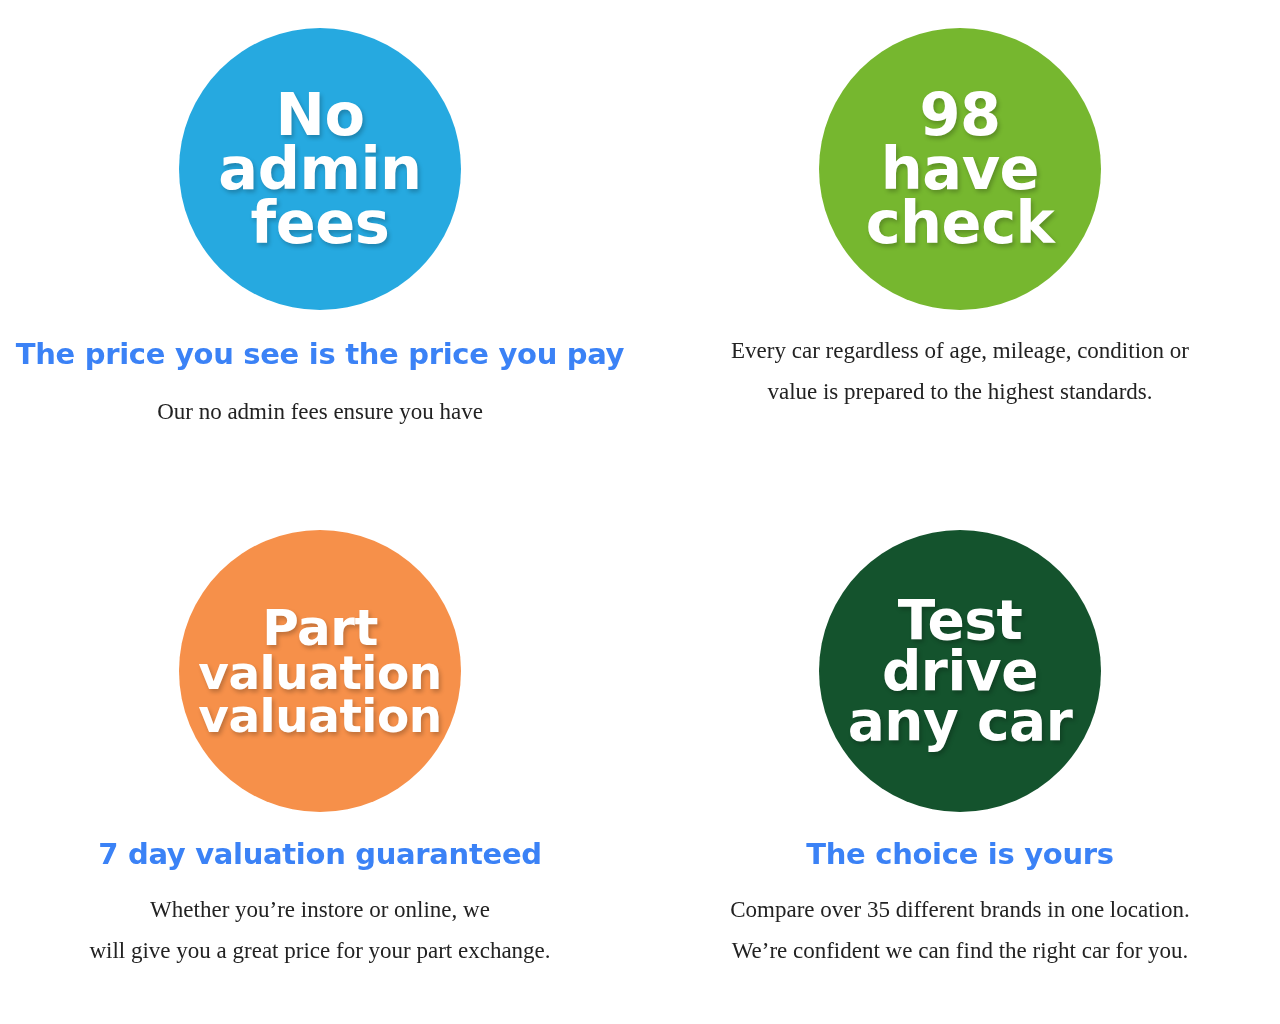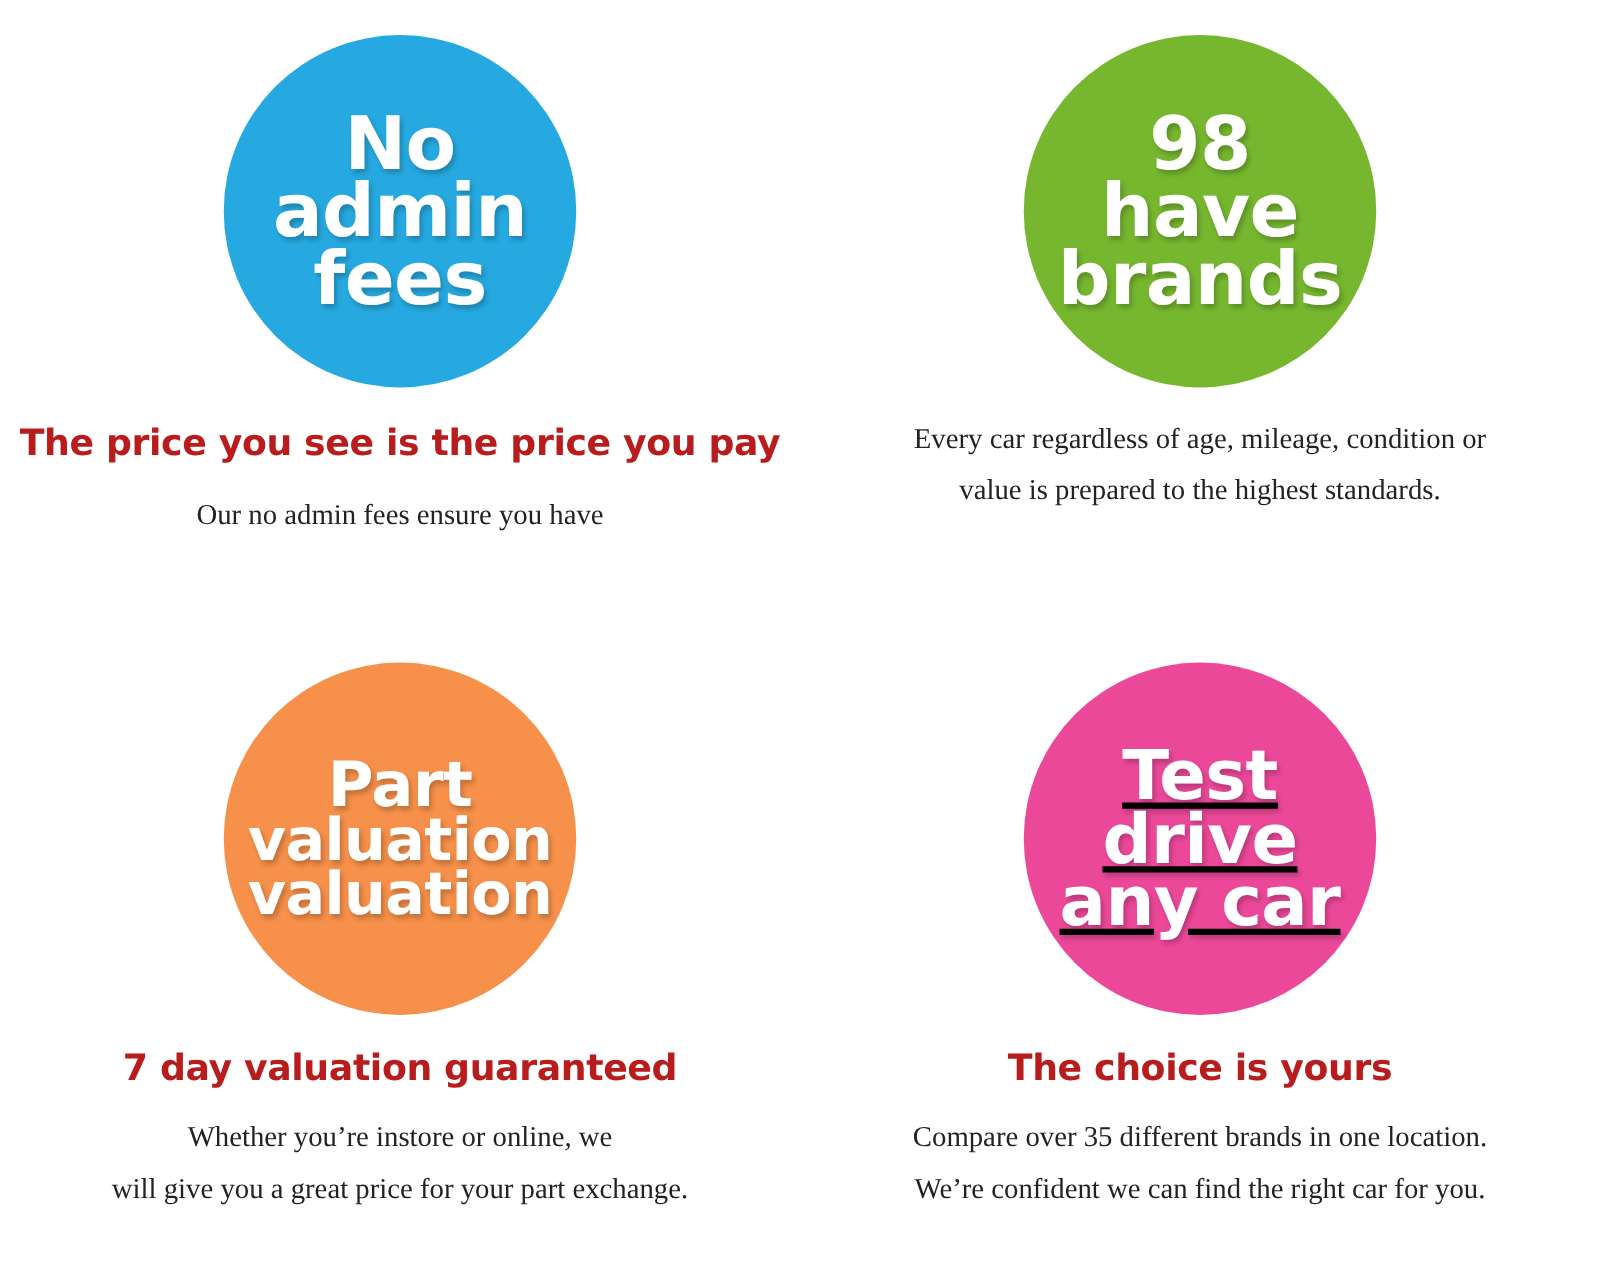--- a/index.html
+++ b/index.html
@@ -74,21 +74,21 @@
   
   .badge-blue   .badge-line { font-size: 59px; }
   .badge-green  .badge-line { font-size: 59px; }
   .badge-orange .badge-line { font-size: 50px; }
   .badge-orange .badge-line.line-wide { font-size: 47px; }
   .badge-grey   .badge-line { font-size: 55px; }
 
   
   .card-heading {
     margin: 0;
-    color: #b91c1c;
+    color: #3b82f6;
     font-family: "DejaVu Sans", "Liberation Sans", sans-serif;
     font-weight: bold;
     font-size: 29px;
     letter-spacing: -0.3px;
     text-align: left;
     white-space: nowrap;
   }
 
   .row-top .card-heading  { margin-top: 27px; }
   .row-bottom .card-heading { margin-top: 25px; }
@@ -126,21 +126,21 @@
     <p class="card-body">
       <span class="body-line">Our no admin fees ensure you have</span>
     </p>
   </div>
 
   <div class="feature-card row-top">
     <div class="badge-circle badge-green" style="background-color: rgb(118, 183, 47);">
       <div class="badge-text">
         <span class="badge-line">98</span>
         <span class="badge-line">have</span>
-        <span class="badge-line">brands</span>
+        <span class="badge-line">check</span>
       </div>
     </div>
     <p class="card-body">
       <span class="body-line">Every car regardless of age, mileage, condition or</span>
       <span class="body-line">value is prepared to the highest standards.</span>
     </p>
   </div>
 
   <div class="feature-card row-bottom">
     <div class="badge-circle badge-orange" style="background-color: rgb(246, 144, 74);">
@@ -151,21 +151,21 @@
       </div>
     </div>
     <h2 class="card-heading">7 day valuation guaranteed</h2>
     <p class="card-body">
       <span class="body-line">Whether you’re instore or online, we</span>
       <span class="body-line">will give you a great price for your part exchange.</span>
     </p>
   </div>
 
   <div class="feature-card row-bottom">
-    <div class="badge-circle badge-grey" style="background-color: #ec4899; text-decoration: underline;">
+    <div class="badge-circle badge-grey" style="background-color: #14532d;">
       <div class="badge-text">
         <span class="badge-line">Test</span>
         <span class="badge-line">drive</span>
         <span class="badge-line">any car</span>
       </div>
     </div>
     <h2 class="card-heading">The choice is yours</h2>
     <p class="card-body">
       <span class="body-line">Compare over 35 different brands in one location.</span>
       <span class="body-line">We’re confident we can find the right car for you.</span>

